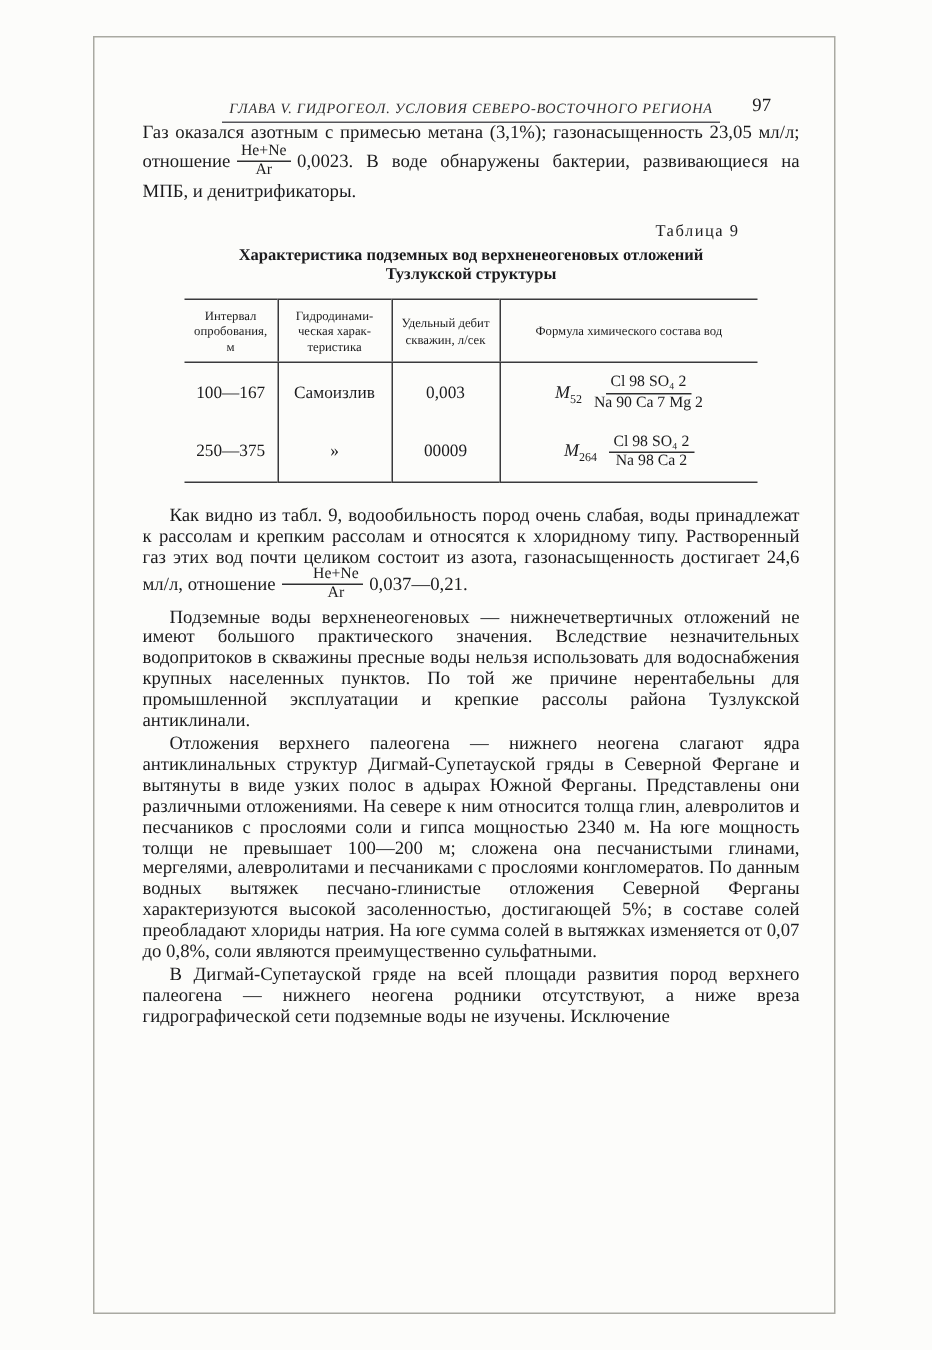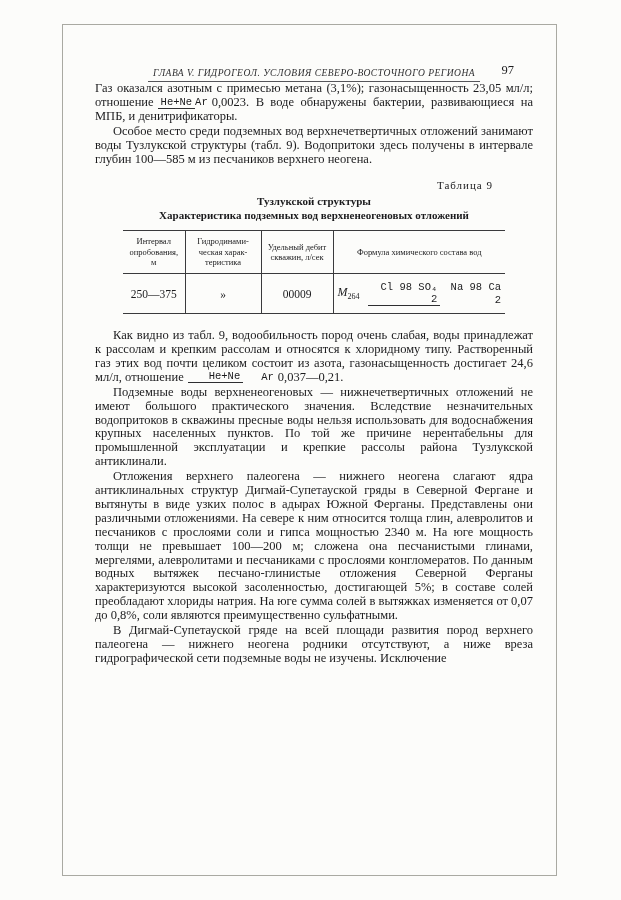--- a/index.html
+++ b/index.html
@@ -28,22 +28,22 @@
 
   
   p.para {
     font-size:12.5px; line-height:13.9px; text-align:justify;
     text-indent:18px; margin:0 0 1px 0;
   }
   p.para.no-indent { text-indent:0; }
 
   
   .frac {
-    display:inline-flex; flex-direction:row; align-items:center;
-    text-align:right; line-height:1.15;font-family:Liberation Mono, monospace;
+    display:inline-flex; flex-direction:column; align-items:center;
+    text-align:right; line-height:1.15;
   }
   .frac .num { border-bottom:1px solid #2e2e30; padding:0 3px; }
   .inline-frac { font-size:10.5px; vertical-align:middle; margin:0 4px; position:relative; top:-1px; }
 
   
   .table-block { margin:13px 0 15px; }
   .table-caption { text-align:right; padding-right:40px; font-size:11px; letter-spacing:1px; margin-bottom:4px; }
   .table-title { text-align:center; font-weight:bold; font-size:11px; line-height:13.5px; margin-bottom:8px; }
   table.t9 {
     border-collapse:collapse; margin:0 auto;
@@ -80,38 +80,51 @@
   <div class="running-header">
     <span class="run-title">ГЛАВА V. ГИДРОГЕОЛ. УСЛОВИЯ СЕВЕРО-ВОСТОЧНОГО РЕГИОНА</span>
     <span class="page-num">97</span>
   </div>
 
   <p class="para no-indent"><span>Газ оказался азотным с примесью метана (3,1%); газонасыщенность 23,05 мл/л; отношение</span><span class="frac inline-frac">
         <span class="num">He+Ne</span>
         <span class="den">Ar</span>
       </span><span>0,0023. В воде обнаружены бактерии, развивающиеся на МПБ, и денитрификаторы.</span></p>
 
-  <p class="para">Особое место среди подземных вод верхнечетвертичных отложений занимают воды Тузлукской структуры (табл. 9). Водопритоки здесь получены в интервале глубин 100—585 м из песчаников верхнего неогена.</p>
 
   <div class="table-block">
     <div class="table-caption">Таблица 9</div>
     <div class="table-title">
+      <div>Характеристика подземных вод верхненеогеновых отложений</div>
       <div>Тузлукской структуры</div>
-      <div>Характеристика подземных вод верхненеогеновых отложений</div>
     </div>
     <table class="t9">
       <thead>
         <tr>
           <th class="c1">Интервал опробования, м</th>
           <th class="c2">Гидродинами­ческая харак­теристика</th>
           <th class="c3">Удельный дебит скважин, л/сек</th>
           <th class="c4">Формула химического состава вод</th>
         </tr>
       </thead>
       <tbody>
+        <tr>
+          <td>100—167</td>
+          <td>Самоизлив</td>
+          <td>0,003</td>
+          <td>
+            <span class="formula">
+                <span class="mineral"><span>M</span><sub>52</sub></span>
+                <span class="frac t-frac">
+                  <span class="num">Cl 98 SO₄ 2</span>
+                  <span class="den">Na 90 Ca 7 Mg 2</span>
+                </span>
+              </span>
+          </td>
+        </tr>
         <tr>
           <td>250—375</td>
           <td>»</td>
           <td>00009</td>
           <td>
             <span class="formula">
                 <span class="mineral"><span>M</span><sub>264</sub></span>
                 <span class="frac t-frac">
                   <span class="num">Cl 98 SO₄ 2</span>
                   <span class="den">Na 98 Ca 2</span>

